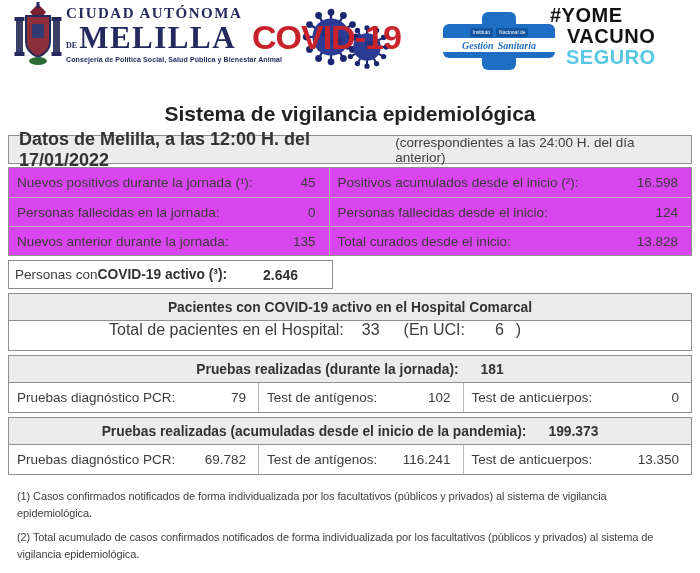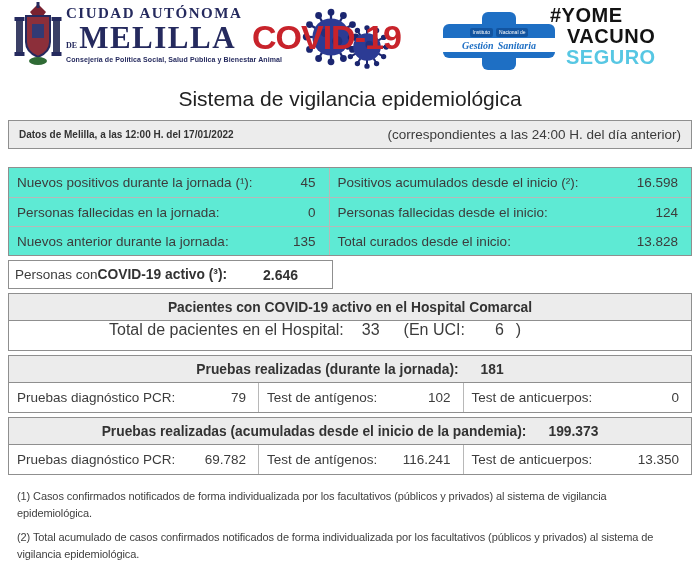--- a/index.html
+++ b/index.html
@@ -37,31 +37,31 @@
               display:flex; align-items:center; justify-content:center; gap:4px;
               color:#1e6fc4; font-family:"Liberation Serif", serif; font-style:italic;
               font-weight:700; font-size:10px; }
 
   .vacuno { position:absolute; left:550px; top:5px; font-weight:900; font-size:20px;
             letter-spacing:0.5px; line-height:21px; color:#131313; }
   .vac-l2 { margin-left:17px; }
   .vac-l3 { margin-left:16px; color:#57c7e3; }
 
   
-  .page-title { text-align:center; font-size:21px; font-weight:400; color:#222222; margin-top:7px; }
+  .page-title { text-align:center; font-size:21px; font-weight:700; color:#222222; margin-top:22px; }
 
   .wrap { padding:0 8px; margin-top:9px; }
 
   
   .datos-header { display:flex; align-items:center; justify-content:space-between;
                   height:29px; background:#ececec; border:1px solid #8f8f8f; padding:0 10px; }
-  .dh-bold { font-weight:700; font-size:10px; color:#333333; }
+  .dh-bold { font-weight:700; font-size:18px; color:#333333; }
   .dh-note { font-size:13.5px; color:#3c3c3c; }
 
-  .dt { border:1px solid #8f8f8f; margin-top:18px; background:#5eead4; }
+  .dt { border:1px solid #8f8f8f; margin-top:3px; background:#d946ef; }
   .dt-row { display:flex; height:29px; border-top:1px solid #b8b8b8; }
   .dt-row:first-child { border-top:none; }
   .dt-cell { display:flex; align-items:center; justify-content:space-between;
              padding:0 13px 0 8px; font-size:13.5px; }
   .dt-cell.l { width:47%; border-right:1px solid #b8b8b8; }
   .dt-cell.r { flex:1; }
 
   .activo { margin-top:4px; width:325px; height:29px; border:1px solid #8f8f8f;
             display:flex; align-items:center; padding:0 6px; font-size:13.5px; background:#ffffff; }
   .activo b { font-size:13.8px; color:#333333; }

